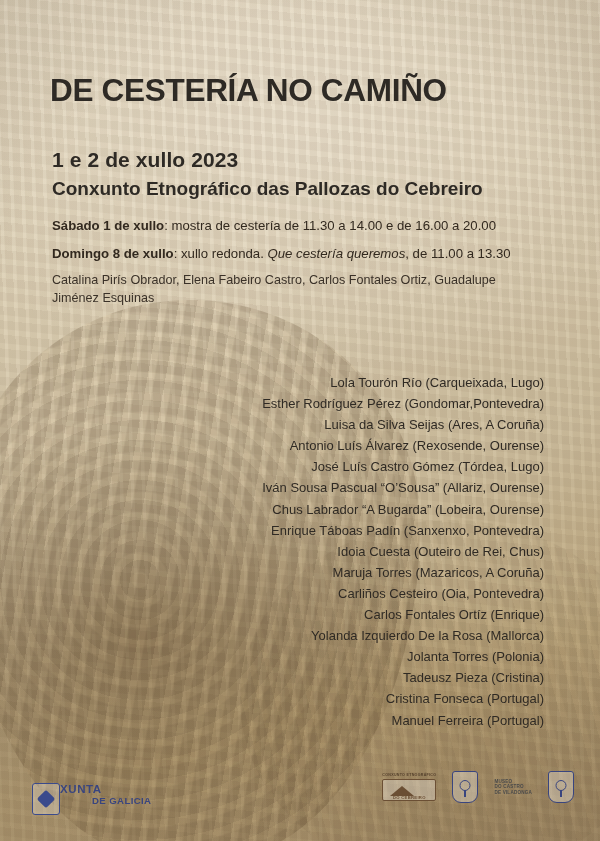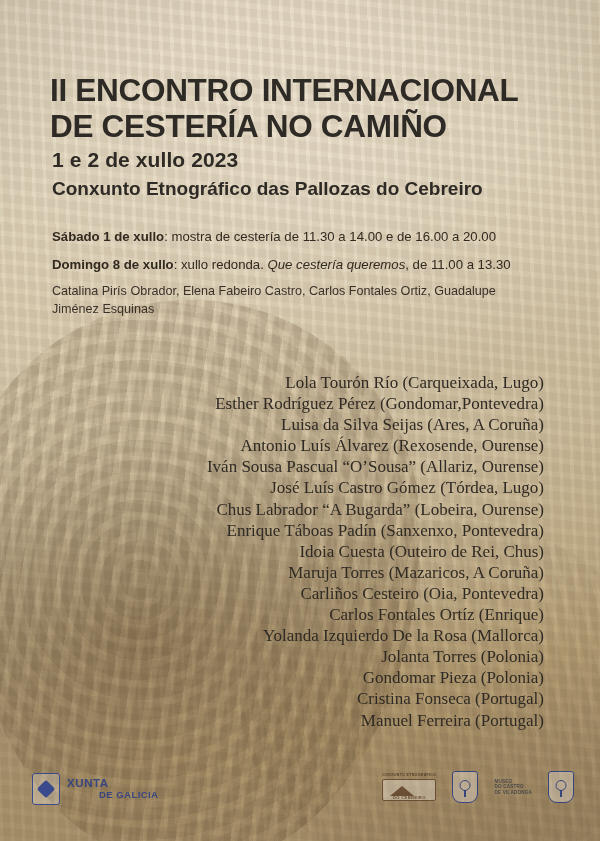--- a/index.html
+++ b/index.html
@@ -102,21 +102,21 @@
     font-size: 19px;
     font-weight: bold;
     color: #2e2a25;
     letter-spacing: 0px;
   }
 
   
   .schedule {
     position: absolute;
     left: 52px;
-    top: 227px;
+    top: 216px;
     width: 510px;
     color: #32291f;
   }
   .sched-row {
     font-size: 13.2px;
     line-height: 1.52;
     margin-bottom: 8px;
   }
   .sched-row b { font-weight: bold; }
   .sched-row i { font-style: italic; }
@@ -129,42 +129,39 @@
 
   
   .participants {
     position: absolute;
     right: 56px;
     top: 372px;
     width: 470px;
     text-align: right;
   }
   .participant {
-    font-size: 17px;
+    font-size: 13px;
     line-height: 21.1px;
     color: #2f2a24;
     white-space: nowrap;
-    font-family: Liberation Serif, serif;
   }
 
   
   .footer {
     position: absolute;
     left: 0;
     bottom: 24px;
     width: 600px;
     height: 46px;
   }
   .xunta {
     position: absolute;
     left: 32px;
-    top: 2px;
+    top: 12px;
     display: flex;
-    align-items: center;
-    gap: 7px;
   }
   .xunta-mark {
     width: 26px; height: 30px;
     border: 1.6px solid #3a4a8c;
     border-radius: 3px;
     position: relative;
     background: rgba(255,255,255,0.25);
   }
   .xunta-mark::before {
     content: "";
@@ -285,21 +282,20 @@
 
 <div class="poster">
   <div class="weave"></div>
   <div class="weave2"></div>
   <div class="weave3"></div>
   <div class="vignette"></div>
 
   <div class="content">
 
     <h1 class="title">
-      <span class="line">II ENCONTRO INTERNACIONAL</span>
       <span class="line">DE CESTERÍA NO CAMIÑO</span>
     </h1>
 
     <div class="dateline">1 e 2 de xullo 2023</div>
     <div class="venue">Conxunto Etnográfico das Pallozas do Cebreiro</div>
 
     <div class="schedule">
       <div class="sched-row">
         <b>Sábado 1 de xullo</b><span>: </span><span>mostra de cestería de 11.30 a 14.00 e de 16.00 a 20.00</span>
       </div>
@@ -307,31 +303,31 @@
         <b>Domingo 8 de xullo</b><span>: </span><span>xullo redonda. </span><i>Que cestería queremos</i><span>, de 11.00 a 13.30</span>
       </div>
       <div class="speakers">Catalina Pirís Obrador, Elena Fabeiro Castro, Carlos Fontales Ortiz, Guadalupe Jiménez Esquinas</div>
     </div>
 
     <div class="participants">
       <div class="participant">Lola Tourón Río (Carqueixada, Lugo)</div>
       <div class="participant">Esther Rodríguez Pérez (Gondomar,Pontevedra)</div>
       <div class="participant">Luisa da Silva Seijas (Ares, A Coruña)</div>
       <div class="participant">Antonio Luís Álvarez (Rexosende, Ourense)</div>
+      <div class="participant">José Luís Castro Gómez (Tórdea, Lugo)</div>
       <div class="participant">Iván Sousa Pascual “O’Sousa” (Allariz, Ourense)</div>
-      <div class="participant">José Luís Castro Gómez (Tórdea, Lugo)</div>
       <div class="participant">Chus Labrador “A Bugarda” (Lobeira, Ourense)</div>
       <div class="participant">Enrique Táboas Padín (Sanxenxo, Pontevedra)</div>
       <div class="participant">Idoia Cuesta (Outeiro de Rei, Chus)</div>
       <div class="participant">Maruja Torres (Mazaricos, A Coruña)</div>
       <div class="participant">Carliños Cesteiro (Oia, Pontevedra)</div>
       <div class="participant">Carlos Fontales Ortíz (Enrique)</div>
       <div class="participant">Yolanda Izquierdo De la Rosa (Mallorca)</div>
       <div class="participant">Jolanta Torres (Polonia)</div>
-      <div class="participant">Gondomar Pieza (Polonia)</div>
+      <div class="participant">Tadeusz Pieza (Cristina)</div>
       <div class="participant">Cristina Fonseca (Portugal)</div>
       <div class="participant">Manuel Ferreira (Portugal)</div>
     </div>
 
     <div class="footer">
 
       <div class="xunta">
         <div class="xunta-mark"></div>
         <div class="xunta-text">
           <div class="l1">XUNTA</div>

